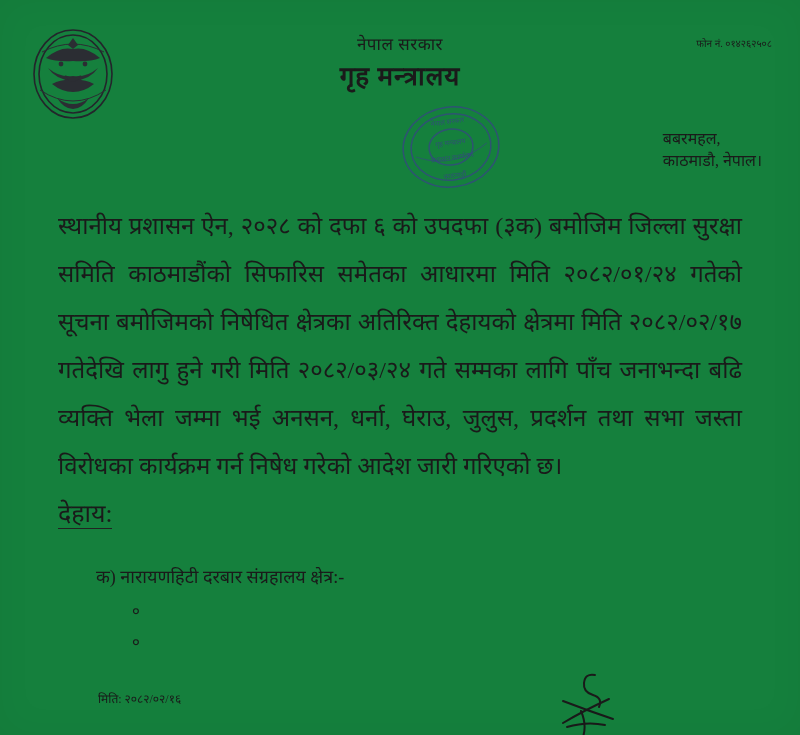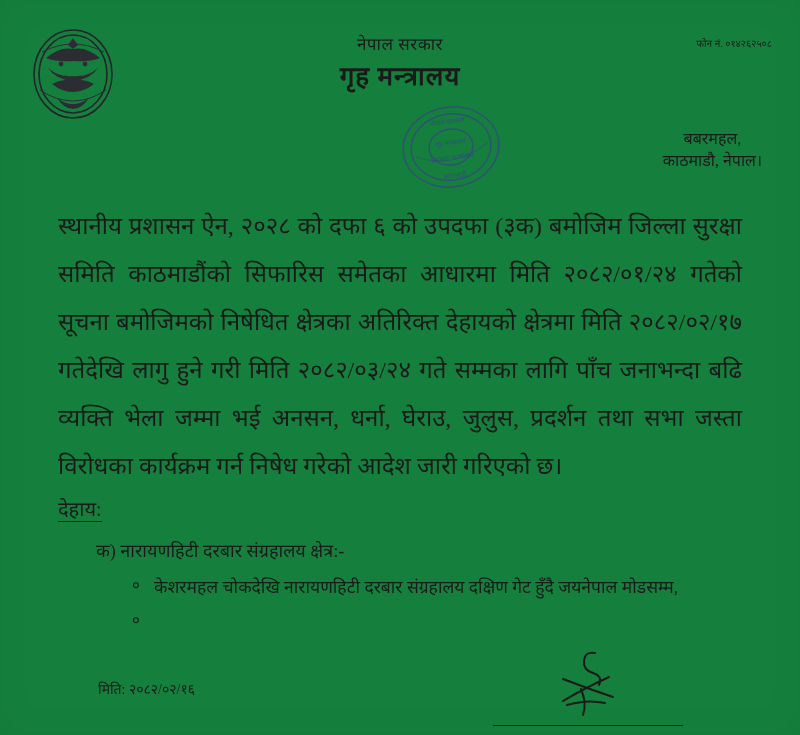--- a/index.html
+++ b/index.html
@@ -63,21 +63,21 @@
     top: 36px;
     font-size: 10px;
     white-space: nowrap;
   }
   .addr {
     position: absolute;
     right: 38px;
     top: 128px;
     font-size: 16px;
     line-height: 1.35;
-    text-align: center;
+    text-align: left;
   }
   .stamp {
     position: absolute;
     left: 395px;
     top: 104px;
     width: 112px;
     height: 86px;
     transform: rotate(-8deg);
     opacity: 0.85;
   }
@@ -103,29 +103,29 @@
   
   .body-block {
     margin: 22px 58px 0 58px;
     font-size: 24px;
     line-height: 2.0;
     text-align: justify;
     text-justify: inter-word;
   }
   .dehaya-label {
     margin: 0 17px 0 58px;
-    font-size: 20px;
+    font-size: 25px;
     line-height: 1.9;
   }
   .dehaya-label span {
     border-bottom: 1.4px solid #222;
     padding-bottom: 1px;
   }
   .item-a {
-    margin: 6px 0 0 96px;
+    margin: 22px 0 0 96px;
     font-size: 18px;
     line-height: 1.9;
   }
   .bullets {
     margin: 2px 0 0 132px;
   }
   .bullet-row {
     font-size: 17.5px;
     line-height: 2.0;
     display: flex;
@@ -139,22 +139,22 @@
   }
   
   .footer {
     position: relative;
     margin-top: 26px;
     height: 150px;
   }
   .date-line {
     position: absolute;
     left: 98px;
-    top: 16px;
-    font-size: 14px;
+    top: 5px;
+    font-size: 12px;
   }
   .sign-area {
     position: absolute;
     right: 92px;
     top: -14px;
     width: 240px;
     text-align: center;
   }
   .sig-svg {
     display: block;
@@ -246,21 +246,20 @@
 
   <div class="dehaya-label">
     <span>देहाय:</span>
   </div>
 
   <div class="item-a">क) नारायणहिटी दरबार संग्रहालय क्षेत्र:-</div>
 
   <div class="bullets">
     <div class="bullet-row">
       <span class="bullet-mark">०</span>
-      <span>केशरमहल चोकदेखि नारायणहिटी दरबार संग्रहालय दक्षिण गेट हुँदै जयनेपाल मोडसम्म,</span>
     </div>
     <div class="bullet-row">
       <span class="bullet-mark">०</span>
     </div>
   </div>
 
   <div class="footer">
     <div class="date-line">मिति: २०८२/०२/१६</div>
 
     <div class="sign-area">

